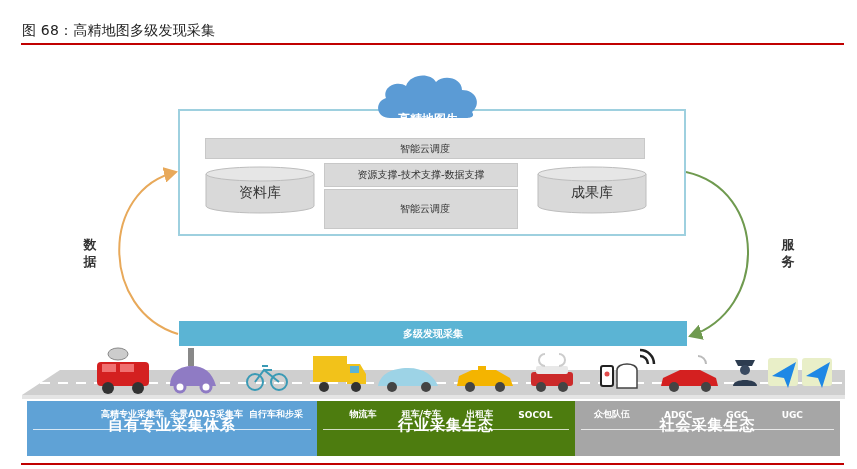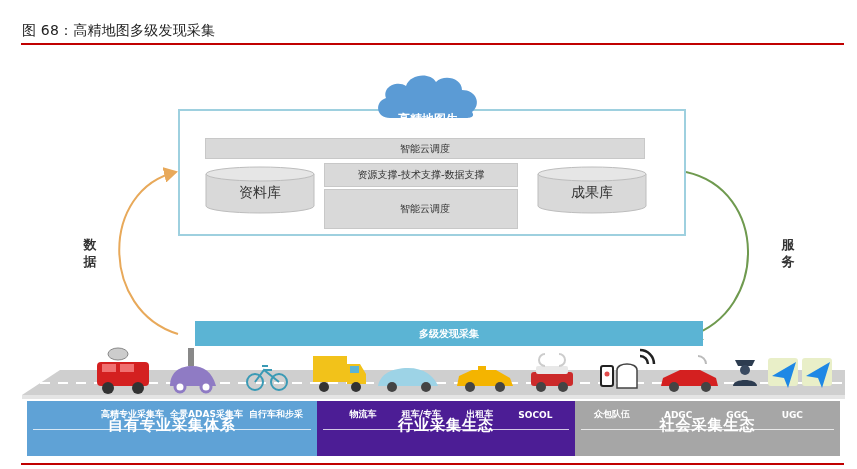--- a/index.html
+++ b/index.html
@@ -25,32 +25,32 @@
   .cyl-label { position: absolute; left: 0; top: 18px; width: 110px; text-align: center; font-size: 14px; color: #333; }
   .cyl-left { left: 205px; top: 166px; }
   .cyl-right { left: 537px; top: 166px; }
 
   .side-label { position: absolute; font-size: 13px; font-weight: bold; color: #333; width: 16px; line-height: 17px; text-align: center; }
   .lbl-data { left: 82px; top: 236px; }
   .lbl-service { left: 780px; top: 236px; }
 
   .arrows { position: absolute; left: 0; top: 0; }
 
-  .collect-bar { position: absolute; left: 179px; top: 321px; width: 508px; height: 25px; background: #5bb4d4; color: #fff; font-size: 10px; font-weight: bold; display: flex; align-items: center; justify-content: center; margin-left: 16px; }
+  .collect-bar { position: absolute; left: 179px; top: 321px; width: 508px; height: 25px; background: #5bb4d4; color: #fff; font-size: 10px; font-weight: bold; display: flex; align-items: center; justify-content: center; }
 
   .road { position: absolute; left: 0; top: 0; }
 
   .cat { position: absolute; top: 401px; height: 55px; }
   .cat-subs { position: absolute; left: 0; top: 0; width: 100%; height: 27px; display: flex; align-items: center; justify-content: space-around; padding: 0 10px; }
   .cat-sub { font-size: 9px; color: #fff; font-weight: bold; white-space: nowrap; }
   .cat-div { position: absolute; left: 6px; right: 6px; top: 28px; height: 1px; background: rgba(255,255,255,0.75); }
   .cat-main { position: absolute; left: 0; top: 12px; width: 100%; height: 24px; display: flex; align-items: center; justify-content: center; color: #fff; font-weight: bold; font-size: 15px; letter-spacing: 1px; font-family: Liberation Mono, monospace; }
   .cat-1 { left: 27px; width: 290px; background: #5fa2d6; }
   .cat-1 .cat-subs { justify-content: flex-end; gap: 6px; padding-right: 14px; }
-  .cat-2 { left: 317px; width: 258px; background: #4c1d95; }
+  .cat-2 { left: 317px; width: 258px; background: #4d7c0f; }
   .cat-2 .cat-subs { justify-content: space-around; padding-left: 20px; }
   .cat-3 { left: 575px; width: 265px; background: #a6a6a6; }
   .cat-3 .cat-subs { justify-content: space-around; padding-left: 2px; padding-right: 20px; }
 </style>
 </head>
 <body>
 
 <div class="fig-title">图 68：高精地图多级发现采集</div>
 <div class="rule-top"></div>
 

